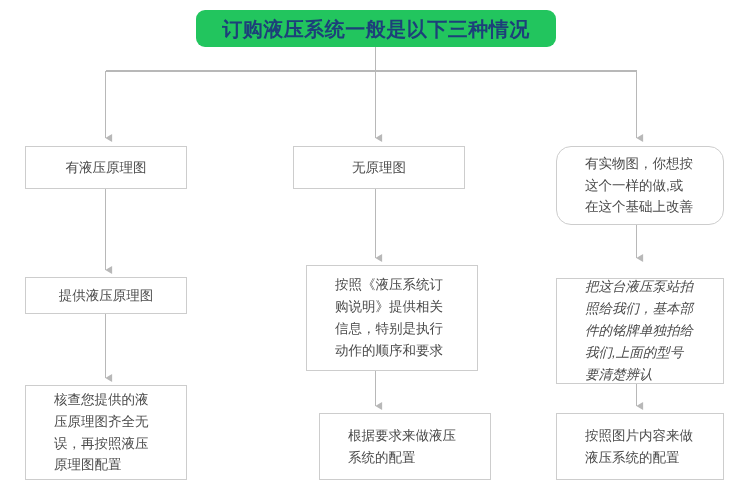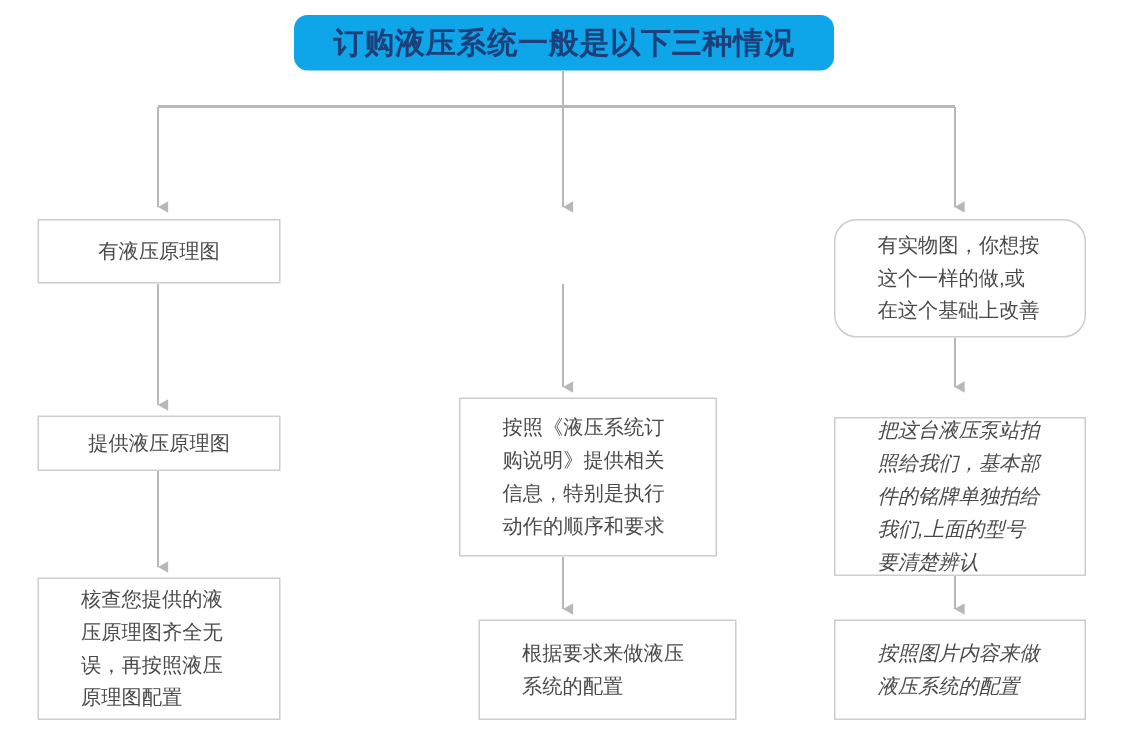--- a/index.html
+++ b/index.html
@@ -19,21 +19,21 @@
     height: 490px;
   }
 
   
   .title-banner {
     position: absolute;
     left: 196px;
     top: 10px;
     width: 360px;
     height: 37px;
-    background: #0ea5e9;
+    background: #22c55e;
     border-radius: 9px;
     display: flex;
     align-items: center;
     justify-content: center;
     box-sizing: border-box;
   }
   .title-banner .title-text {
     color: #1d3f7a;
     font-size: 20px;
     font-weight: bold;
@@ -83,21 +83,21 @@
   #n-c1-r1 { left: 25px;  top: 146px; width: 162px; height: 43px; }
   #n-c1-r2 { left: 25px;  top: 277px; width: 162px; height: 37px; }
   #n-c1-r3 { left: 25px;  top: 385px; width: 162px; height: 95px; }
   
   #n-c2-r1 { left: 293px; top: 146px; width: 172px; height: 43px; }
   #n-c2-r2 { left: 306px; top: 265px; width: 172px; height: 106px; }
   #n-c2-r3 { left: 307px; top: 413px; width: 172px; height: 67px; margin-left: 12px; }
   
   #n-c3-r1 { left: 556px; top: 146px; width: 168px; height: 79px; border-radius: 15px; }
   #n-c3-r2 { left: 556px; top: 278px; width: 168px; height: 106px; font-style: italic; }
-  #n-c3-r3 { left: 556px; top: 413px; width: 168px; height: 67px; font-style: italic; }
+  #n-c3-r3 { left: 556px; top: 413px; width: 168px; height: 67px; }
 </style>
 </head>
 <body>
 
 <div id="flow">
 
   <div class="title-banner">
     <span class="title-text">订购液压系统一般是以下三种情况</span>
   </div>
 
@@ -131,20 +131,23 @@
   <div class="node center-text" id="n-c1-r1">
     <span class="node-text">有液压原理图</span>
   </div>
   <div class="node center-text" id="n-c1-r2">
     <span class="node-text">提供液压原理图</span>
   </div>
   <div class="node left-text" id="n-c1-r3">
     <span class="node-text">核查您提供的液压原理图齐全无误，再按照液压原理图配置</span>
   </div>
 
+  <div class="node center-text" id="n-c2-r1">
+    <span class="node-text">无原理图</span>
+  </div>
   <div class="node left-text" id="n-c2-r2">
     <span class="node-text">按照《液压系统订购说明》提供相关信息，特别是执行动作的顺序和要求</span>
   </div>
   <div class="node left-text" id="n-c2-r3">
     <span class="node-text">根据要求来做液压系统的配置</span>
   </div>
 
   <div class="node left-text" id="n-c3-r1">
     <span class="node-text">有实物图，你想按这个一样的做,或在这个基础上改善</span>
   </div>

